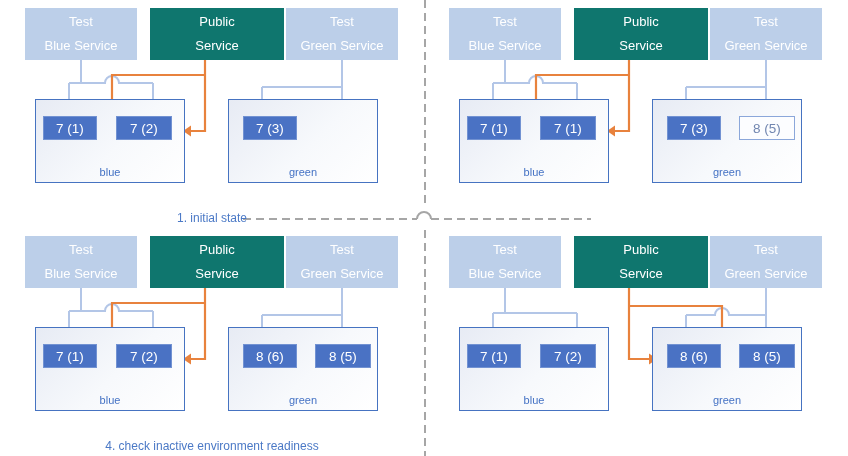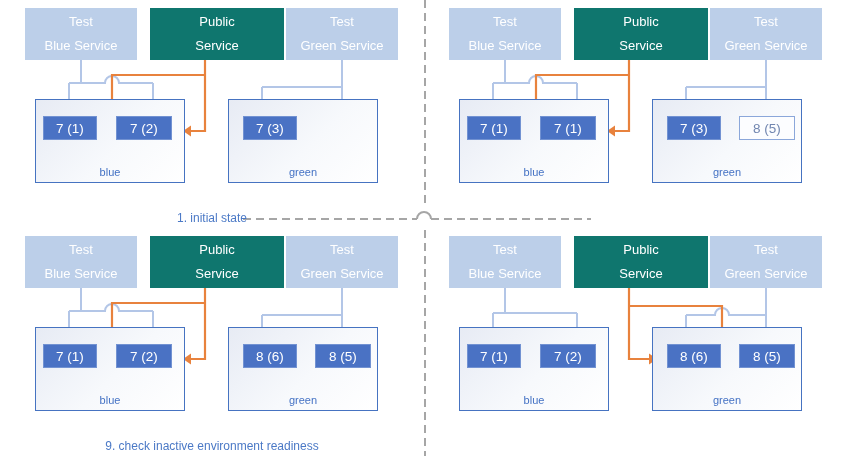--- a/index.html
+++ b/index.html
@@ -203,21 +203,21 @@
     <div class="env envblue">
       <div class="pod pb1">7 (1)</div>
       <div class="pod pb2">7 (2)</div>
       <div class="envlabel">blue</div>
     </div>
     <div class="env envgreen">
       <div class="pod pg1">8 (6)</div>
       <div class="pod pg2">8 (5)</div>
       <div class="envlabel">green</div>
     </div>
-    <div class="caption">9. check inactive environment readiness</div>
+    <div class="caption">4. check inactive environment readiness</div>
   </div>
 
   <div class="panel" style="left:424px;top:228px">
     <svg class="wires" viewBox="0 0 424 228">
       <g>
         <path class="lb" d="M81,60 V85"></path>
         <path class="lb" d="M69,85 H153"></path>
         <path class="lb" d="M69,85 V106"></path>
           <polygon class="lbh" points="63.5,104 74.5,104 69,113"></polygon>
         <path class="lb" d="M153,85 V106"></path>

